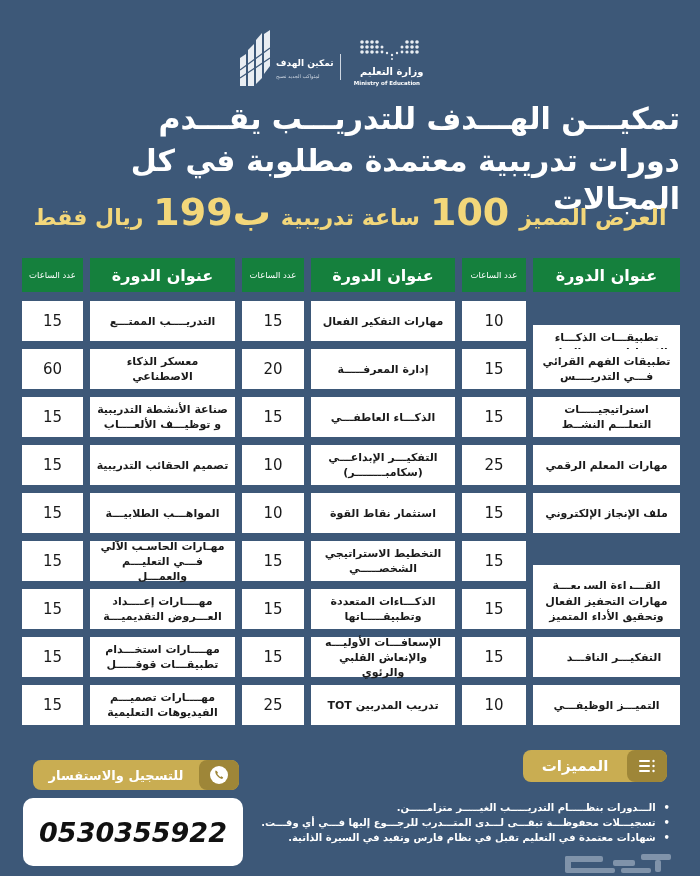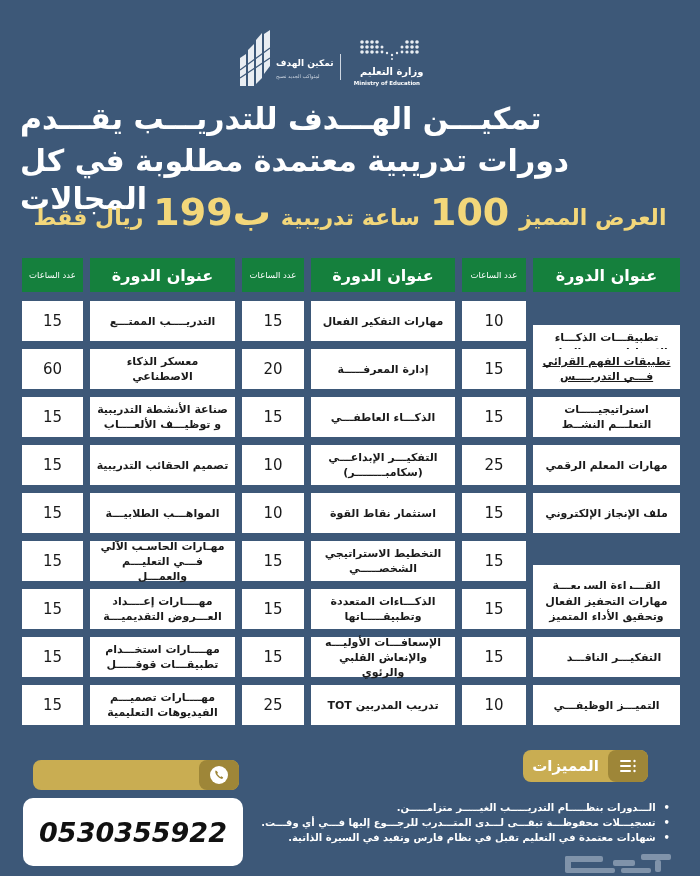--- a/index.html
+++ b/index.html
@@ -20,21 +20,21 @@
   .logo-tamkeen svg { position: absolute; left: 0; top: 0; }
   .logo-tamkeen .t-name { position: absolute; left: 40px; top: 30px; font-size: 9px; font-weight: bold; color: #fff; direction: rtl; white-space: nowrap; }
   .logo-tamkeen .t-sub { position: absolute; left: 40px; top: 45px; font-size: 5px; color: #cfd7e2; direction: rtl; white-space: nowrap; }
   .logo-divider { position: absolute; left: 104px; top: 26px; width: 1px; height: 26px; background: #cfd7e2; }
   .logo-moe { position: absolute; left: 112px; top: 0; width: 118px; height: 62px; }
   .logo-moe .dots { position: absolute; left: 10px; top: 10px; }
   .logo-moe .m-name { position: absolute; left: 12px; top: 38px; font-size: 10px; font-weight: bold; color: #fff; direction: rtl; white-space: nowrap; width: 70px; text-align: left;}
   .logo-moe .m-en { position: absolute; left: 0px; top: 52px; font-size: 5.5px; font-weight: bold; color: #fff; white-space: nowrap; width: 72px; text-align: right; }
 
   .headline {
-    position: absolute; left: 20px; right: 20px; text-align: left;
+    position: absolute; left: 20px; right: 20px; text-align: right;
     font-weight: bold; color: #fff;
   }
   .h1 { top: 100px; font-size: 30px; line-height: 38px; }
   .h2 { top: 142px; font-size: 30px; line-height: 38px; }
   .offer {
     position: absolute; top: 190px; left: 20px; right: 20px;
     display: flex; flex-direction: row; justify-content: center; align-items: baseline;
     color: #f3d77a; font-weight: bold; gap: 10px;
   }
   .offer .small { font-size: 22px; }
@@ -45,21 +45,21 @@
   .hdr, .cell { position: absolute; display: flex; align-items: center; justify-content: center; text-align: center; }
   .hdr { background: #15803d; color: #fff; font-weight: bold; height: 34px; }
   .hdr.title { font-size: 16px; }
   .hdr.hours { font-size: 8.5px; font-weight: normal; }
   .cell { background: #fff; color: #1a1a1a; height: 40px; }
   .cell.name { font-size: 11px; font-weight: bold; line-height: 15px; padding: 0 6px; white-space: pre-line; }
   .cell.hours { font-size: 15px; font-family: "DejaVu Sans", sans-serif; }
 
   
   .features-badge {
-    position: absolute; left: 523px; top: 750px; width: 125px; height: 32px;
+    position: absolute; left: 523px; top: 750px; width: 144px; height: 32px;
     background: #c9ad52; border-radius: 8px; direction: rtl;
     display: flex; align-items: center;
   }
   .features-badge .icon-box {
     width: 40px; height: 32px; background: #9e8638; border-radius: 8px;
     display: flex; align-items: center; justify-content: center;
   }
   .features-badge .label { flex: 1; text-align: center; font-weight: bold; font-size: 15px; color: #fff; }
   .features-list {
     position: absolute; right: 30px; top: 800px; width: 440px; list-style: none;
@@ -154,21 +154,21 @@
   <span class="big">ب199</span>
   <span class="small">ريال فقط</span>
 </div>
 
 <div class="grid" id="grid">
     <div class="hdr title" style="left: 533px; width: 147px; top: 0px;">عنوان الدورة</div>
     <div class="hdr hours" style="left: 462px; width: 64px; top: 0px;">عدد الساعات</div>
     <div class="cell name" style="left: 533px; width: 147px; top: 43px; margin-top: 24px;">تطبيقـــات الذكـــاء
 الاصطناعي في التعليم</div>
     <div class="cell hours" style="left: 462px; width: 64px; top: 43px;">10</div>
-    <div class="cell name" style="left: 533px; width: 147px; top: 91px; text-decoration: underline;">تطبيقات الفهم القرائي
+    <div class="cell name" style="left: 533px; width: 147px; top: 91px;">تطبيقات الفهم القرائي
 فـــي التدريــــس</div>
     <div class="cell hours" style="left: 462px; width: 64px; top: 91px;">15</div>
     <div class="cell name" style="left: 533px; width: 147px; top: 139px;">استراتيجيـــــات
 التعلـــم النشــط</div>
     <div class="cell hours" style="left: 462px; width: 64px; top: 139px;">15</div>
     <div class="cell name" style="left: 533px; width: 147px; top: 187px;">مهارات المعلم الرقمي</div>
     <div class="cell hours" style="left: 462px; width: 64px; top: 187px;">25</div>
     <div class="cell name" style="left: 533px; width: 147px; top: 235px;">ملف الإنجاز الإلكتروني</div>
     <div class="cell hours" style="left: 462px; width: 64px; top: 235px;">15</div>
     <div class="cell name" style="left: 533px; width: 147px; top: 283px; margin-top: 24px;">القـــراءة السريعـــة</div>
@@ -250,20 +250,21 @@
   <li>شهادات معتمدة في التعليم تقبل في نظام فارس وتفيد في السيرة الذاتية.</li>
 </ul>
 
 <div class="register-badge">
   <div class="icon-box">
     <svg width="20" height="20" viewBox="0 0 20 20">
       <circle cx="10" cy="10" r="9" fill="#fff"></circle>
       <path d="M6.5 5.5 C6 6.5 6.2 8.5 8 10.8 C9.8 13 12 14.2 13.5 13.8 L14.2 12.6 L12.4 11.3 L11.4 12 C10.5 11.6 8.8 9.9 8.3 8.8 L9 7.8 L7.8 5.9 Z" fill="#9e8638"></path>
     </svg>
   </div>
+  <div class="label">للتسجيل والاستفسار</div>
 </div>
 <div class="phone-box">
   <span class="num">0530355922</span>
 </div>
 
 <svg class="watermark" viewBox="0 0 120 28">
   <g fill="#b8c4d4">
     <rect x="10" y="8" width="38" height="6" rx="2"></rect>
     <rect x="10" y="8" width="6" height="16" rx="2"></rect>
     <rect x="10" y="20" width="50" height="5" rx="2"></rect>

